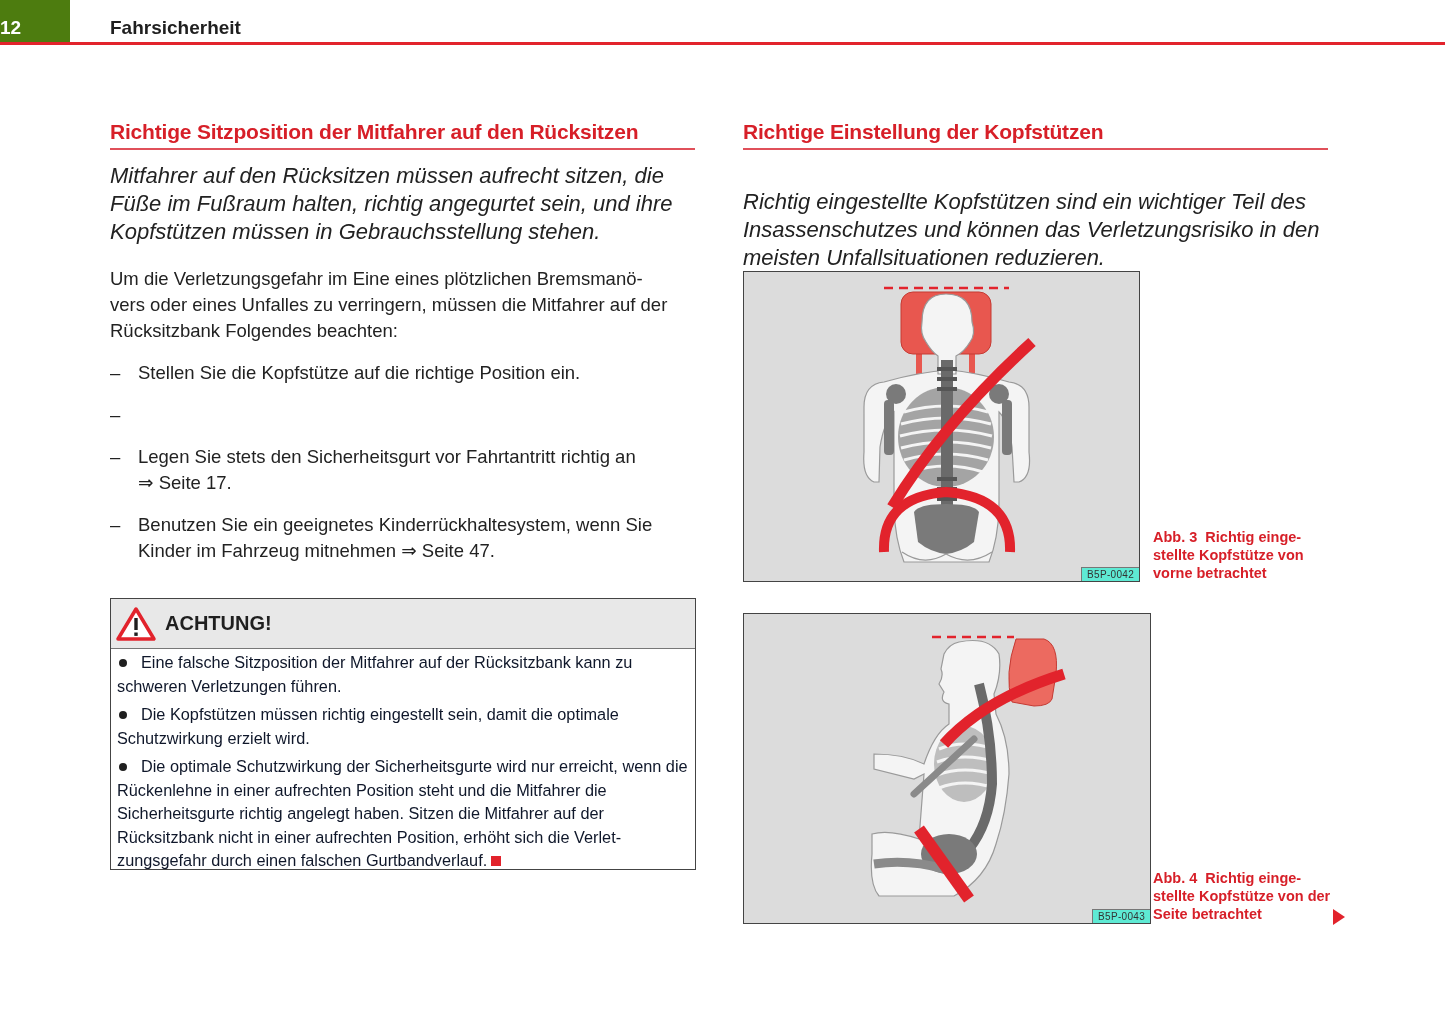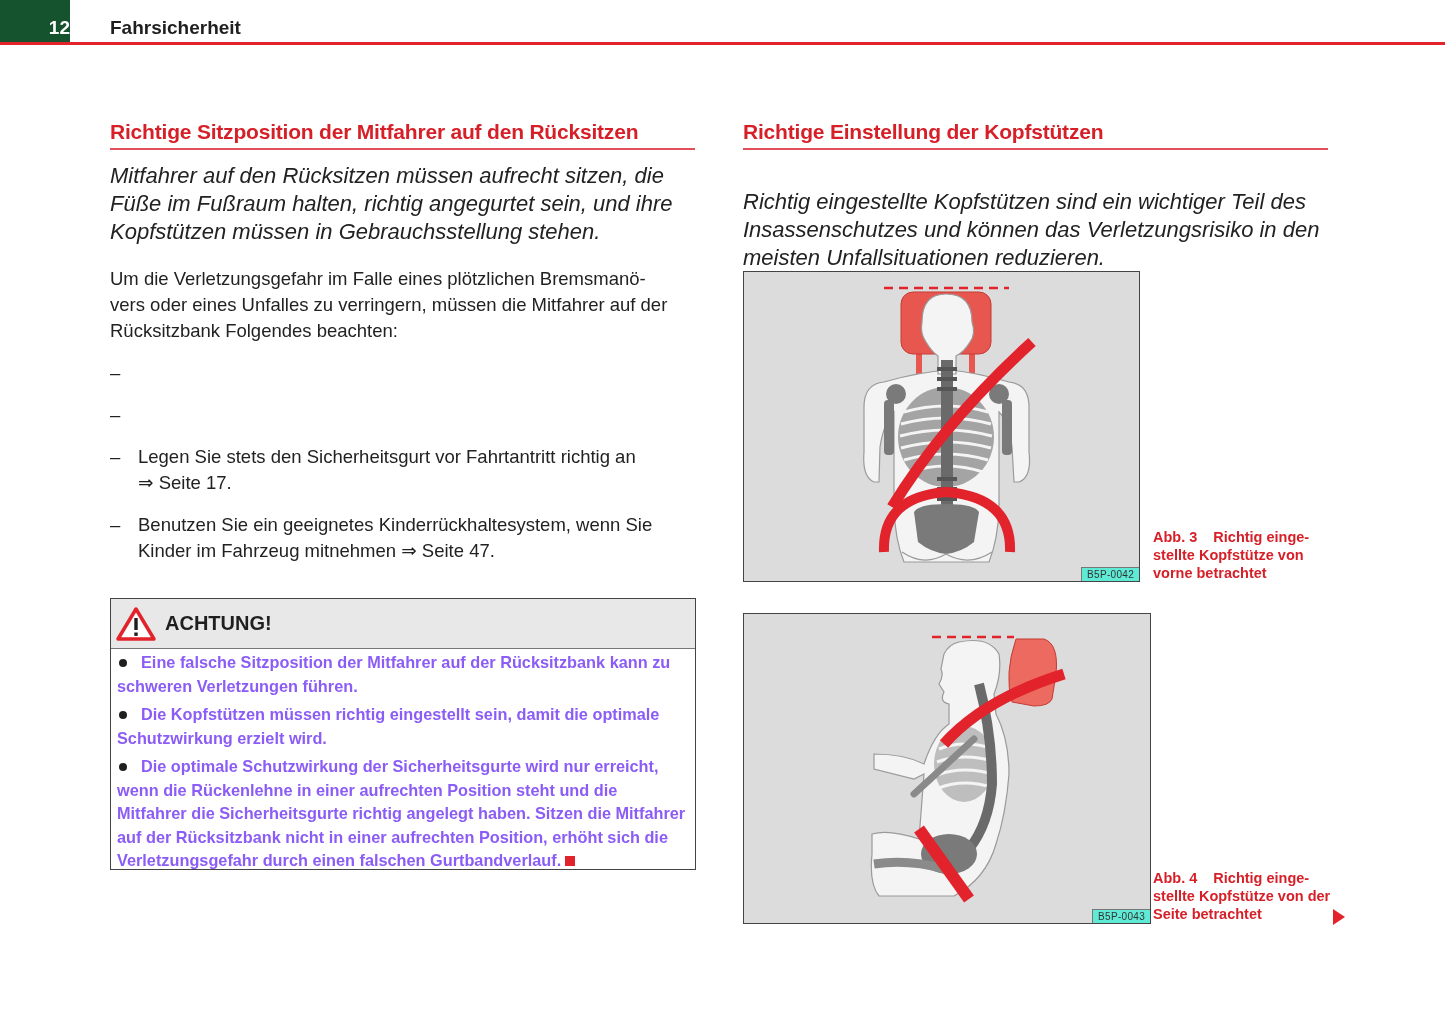--- a/index.html
+++ b/index.html
@@ -2,23 +2,23 @@
 <html><head>
 <meta charset="utf-8">
 <style>
   * { box-sizing: border-box; margin: 0; padding: 0; }
   html, body { width: 1445px; height: 1026px; background: #ffffff; overflow: hidden; }
   body { position: relative; font-family: "Liberation Sans", "DejaVu Sans", sans-serif; color: #1f1f1f; }
 
   
   .page-number-box {
     position: absolute; left: 0; top: 0; width: 70px; height: 44px;
-    background: #14532d; color: #fff;
+    background: #4d7c0f; color: #fff;
     font-weight: bold; font-size: 19px;
-    display: flex; align-items: flex-end; justify-content: flex-end;
+    display: flex; align-items: flex-end; justify-content: flex-start;
     padding-bottom: 5px;
   }
   .running-title {
     position: absolute; left: 110px; top: 17px;
     font-weight: bold; font-size: 19px; color: #1f1f1f;
   }
   .header-rule {
     position: absolute; left: 0; top: 42px; width: 1445px; height: 3px;
     background: #e2232c;
   }
@@ -49,37 +49,37 @@
     position: absolute; left: 110px; top: 598px; width: 586px; height: 272px;
     border: 1.5px solid #444; background: #fff;
   }
   .warning-header {
     height: 50px; background: #e8e8e8; border-bottom: 1.5px solid #777;
     display: flex; align-items: center; padding-left: 4px;
   }
   .warning-header svg { width: 42px; height: 36px; }
   .warning-title { font-weight: bold; font-size: 20px; margin-left: 8px; color: #1f1f1f; }
   .warning-body { padding: 2px 6px 0 6px; }
-  .warning-item { font-weight: bold; font-size: 16.3px; line-height: 23.5px; color: #8b5cf6; margin-bottom: 5px; }
+  .warning-item { font-weight: normal; font-size: 16.3px; line-height: 23.5px; color: #0f172a; margin-bottom: 5px; }
   .warning-item .dot { display: inline-block; width: 8px; height: 8px; border-radius: 50%; background: #1f1f1f; margin: 0 14px 2px 2px; vertical-align: middle; }
   .end-mark { display: inline-block; width: 10px; height: 10px; background: #e2232c; margin-left: 4px; vertical-align: baseline; }
 
   
   .figure {
     position: absolute; background: #dcdcdc; border: 1.5px solid #444; overflow: hidden;
   }
   .figure svg { display: block; }
   .figure-code {
     position: absolute; right: 0; bottom: 0; background: #5eead4; border-top: 1px solid #777; border-left: 1px solid #777;
     font-size: 10px; color: #333; padding: 1px 5px; letter-spacing: 0.3px;
   }
   .caption {
     position: absolute; font-weight: bold; font-size: 14.5px; line-height: 18px; color: #d71f28;
   }
-  .caption .fig-num { margin-right: 16px; }
+  .caption .fig-num { margin-right: 8px; }
 
   .next-arrow {
     position: absolute; left: 1333px; top: 909px; width: 0; height: 0;
     border-top: 8px solid transparent; border-bottom: 8px solid transparent; border-left: 12px solid #e2232c;
   }
 </style>
 </head>
 <body>
 
 <div class="page-number-box">
@@ -91,28 +91,29 @@
 <div class="section-heading" style="left:110px; top:120px;">Richtige Sitzposition der Mitfahrer auf den Rücksitzen</div>
 <div class="section-rule" style="left:110px; top:148px; width:585px;"></div>
 
 <div class="lead" style="left:110px; top:162px; width:600px;">
   <div>Mitfahrer auf den Rücksitzen müssen aufrecht sitzen, die</div>
   <div>Füße im Fußraum halten, richtig angegurtet sein, und ihre</div>
   <div>Kopfstützen müssen in Gebrauchsstellung stehen.</div>
 </div>
 
 <div class="body-text" style="left:110px; top:266px; width:600px;">
-  <div>Um die Verletzungsgefahr im Falle eines plötzlichen Bremsmanö-</div>
+  <div>Um die Verletzungsgefahr im Eine eines plötzlichen Bremsmanö-</div>
   <div>vers oder eines Unfalles zu verringern, müssen die Mitfahrer auf der</div>
   <div>Rücksitzbank Folgendes beachten:</div>
 </div>
 
 <ul class="bullet-list" style="top:360px;">
   <li>
     <span class="dash">–</span>
+    <span>Stellen Sie die Kopfstütze auf die richtige Position ein.</span>
   </li>
 </ul>
 <ul class="bullet-list" style="top:402px;">
   <li>
     <span class="dash">–</span>
   </li>
 </ul>
 <ul class="bullet-list" style="top:444px;">
   <li>
     <span class="dash">–</span>

